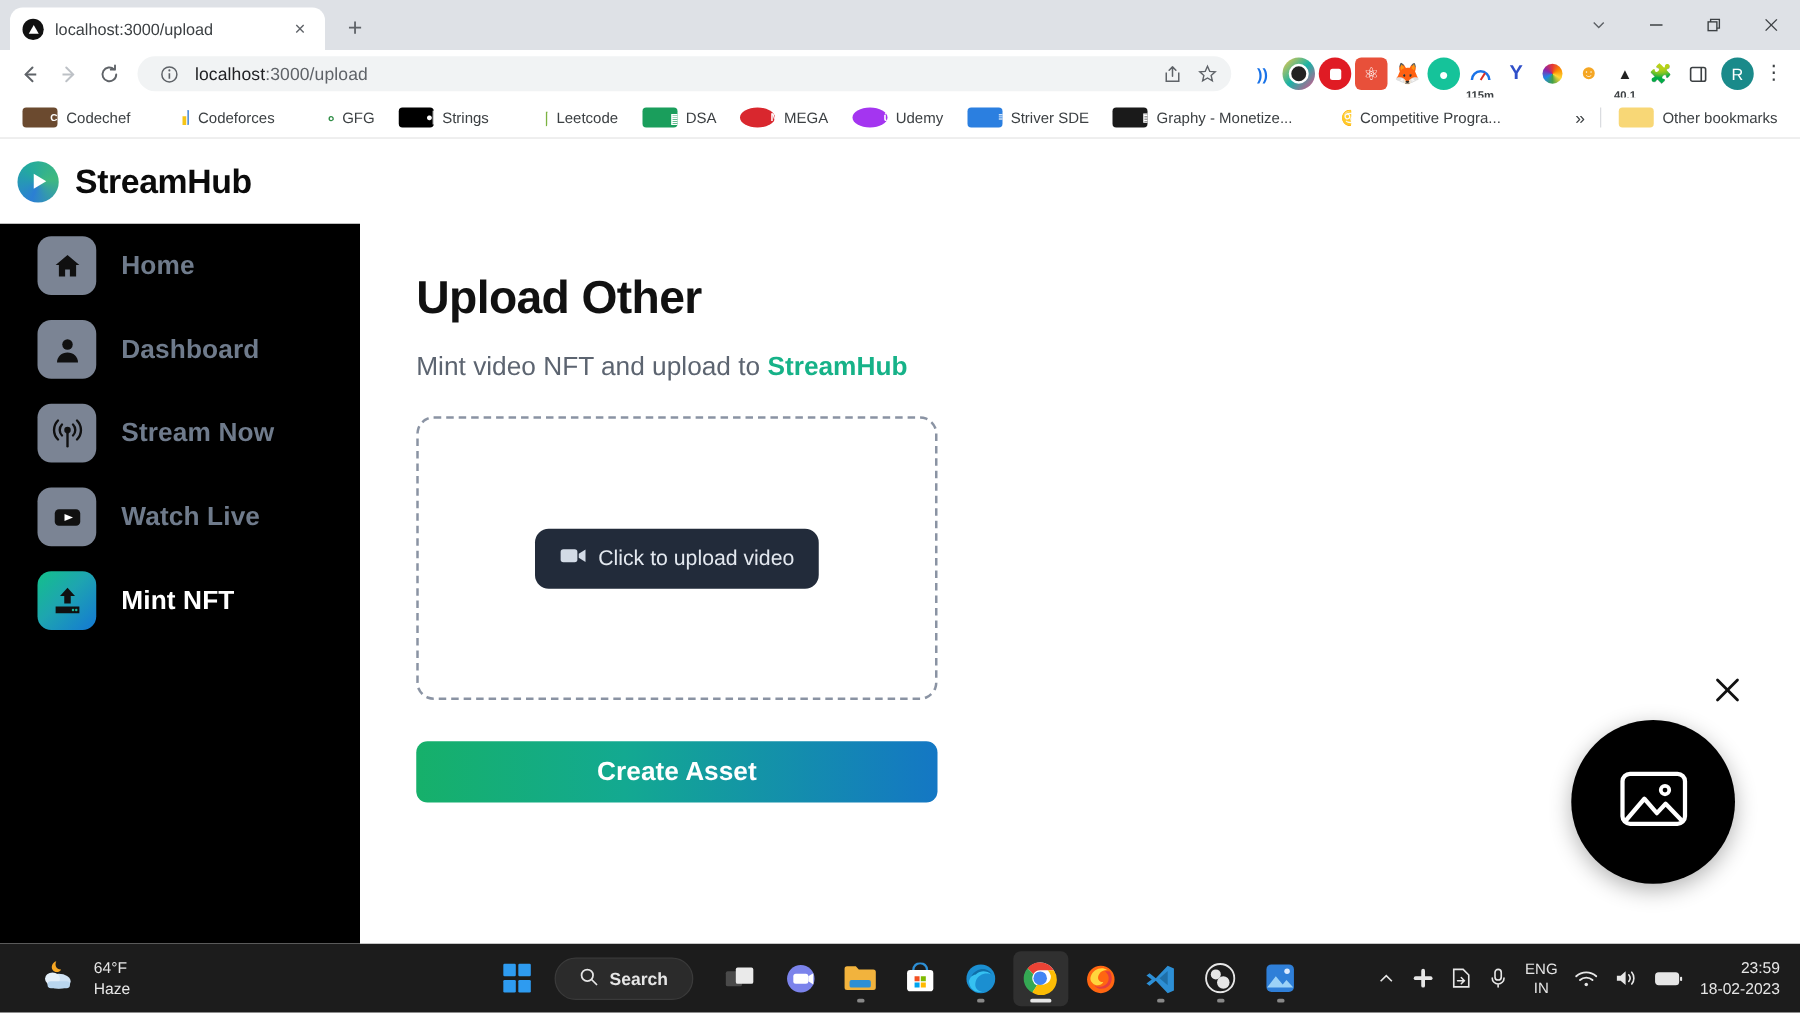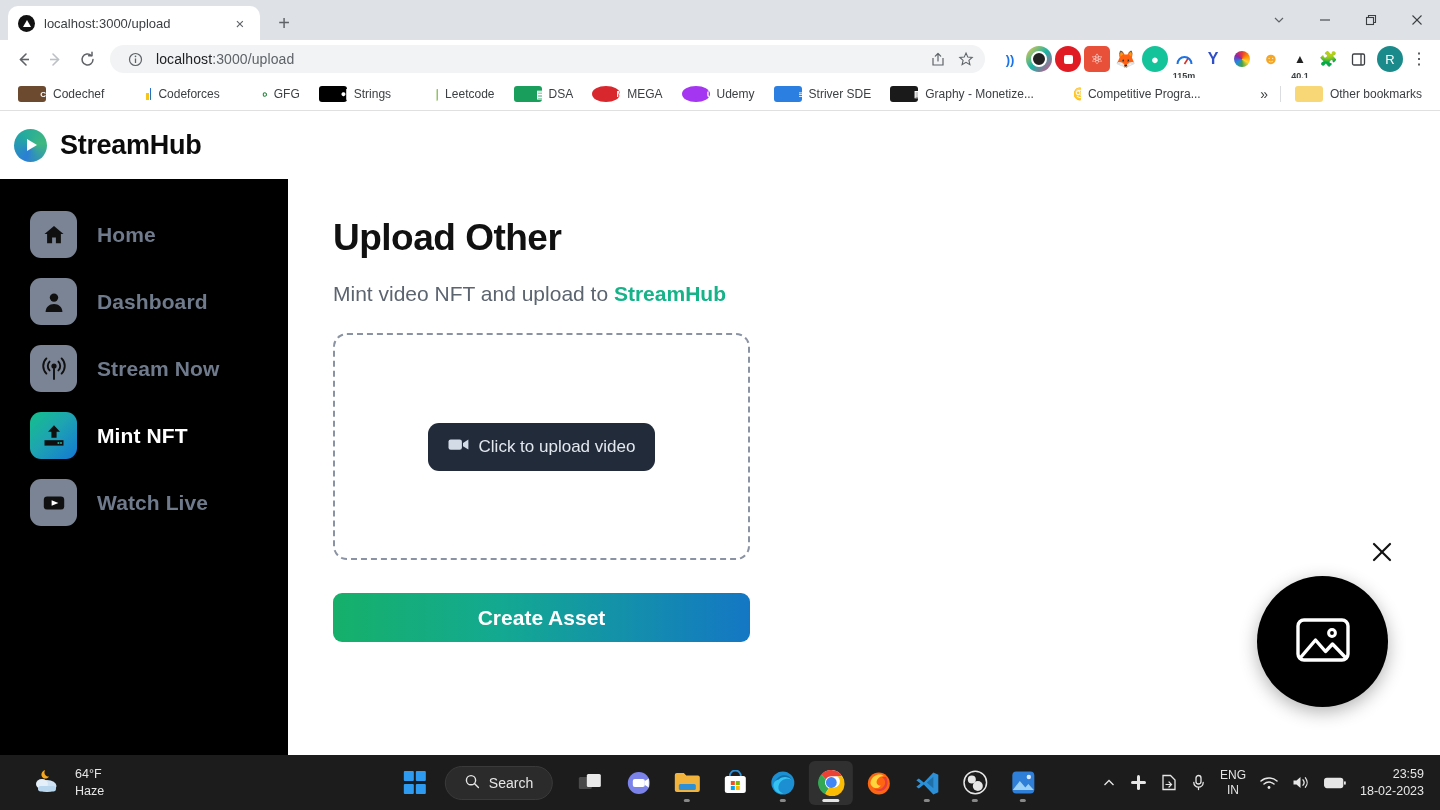--- a/index.html
+++ b/index.html
@@ -99,21 +99,21 @@
     content:""; width:0;height:0; border-left:10px solid #fff;
     border-top:6.5px solid transparent; border-bottom:6.5px solid transparent; margin-left:3px;
   }
   .brand-name { font-size:27px; font-weight:bold; color:#0b0b0b; letter-spacing:-0.3px; }
   .logout-btn {
     background:#000; color:#fff; font-size:19px; font-weight:bold; border:none;
     padding:13px 24px; border-radius:9px; cursor:pointer; font-family:inherit;
   }
 
   .body-row { display:flex; height:576px; }
-  .sidebar { width:288px; background:#000; padding-top:22px; flex:none; }
+  .sidebar { width:288px; background:#000; flex:none; }
   .nav-item { display:flex; align-items:center; gap:20px; padding:10px 0 10px 30px; cursor:pointer; }
   .nav-ic {
     width:47px;height:47px;border-radius:11px;background:#7b8494; flex:none;
     display:flex;align-items:center;justify-content:center; color:#000;
   }
   .nav-item.active .nav-ic { background: linear-gradient(135deg, #13c08a 0%, #1ea5b0 45%, #1478d4 100%); }
   .nav-lbl { font-size:21px; color:#6f7b8c; font-weight:bold; letter-spacing:0.1px; }
   .nav-item.active .nav-lbl { color:#fff; }
 
   .content { flex:1; padding: 38px 0 0 45px; position:relative; }
@@ -147,21 +147,21 @@
     box-shadow:0 5px 18px rgba(0,0,0,.3);
   }
 
   
   .taskbar {
     position:absolute; left:0; bottom:0; width:1440px; height:55px; background:#1c1c1c;
     display:flex; align-items:center; color:#e6e6e6;
   }
   .weather { display:flex; align-items:center; gap:11px; padding-left:32px; }
   .weather-txt { font-size:12.5px; line-height:1.35; color:#e6e6e6; }
-  .tb-center { position:absolute; left:50%; transform:translateX(-50%); display:flex; align-items:center; gap:10px; }
+  .tb-center { position:absolute; left:50%; transform:translateX(-50%); display:flex; align-items:center; gap:10px;font-weight:bold; }
   .start-btn { width:40px;height:40px;display:flex;align-items:center;justify-content:center; border-radius:5px; }
   .win-logo { display:grid; grid-template-columns:10px 10px; grid-template-rows:10px 10px; gap:2.5px; }
   .win-logo i { background:#2e9bf0; display:block; border-radius:1px; }
   .search-pill {
     height:34px; background:#2b2b2b; border:1px solid #3a3a3a; border-radius:17px;
     display:flex; align-items:center; gap:9px; padding: 0 19px; color:#e6e6e6; font-size:14px;
   }
   .tb-apps { display:flex; align-items:center; gap:4px; margin-left:6px; }
   .tb-app {
     width:44px;height:44px;display:flex;align-items:center;justify-content:center;position:relative;
@@ -394,39 +394,39 @@
           <span class="nav-ic">
             <svg width="28" height="28" viewBox="0 0 28 28">
               <circle cx="14" cy="11" r="2.6" fill="#101010"></circle>
               <path d="M9.6 6.6a6.2 6.2 0 0 0 0 8.8M18.4 6.6a6.2 6.2 0 0 1 0 8.8" stroke="#101010" stroke-width="1.9" fill="none" stroke-linecap="round"></path>
               <path d="M6.4 3.4a10.7 10.7 0 0 0 0 15.2M21.6 3.4a10.7 10.7 0 0 1 0 15.2" stroke="#101010" stroke-width="1.9" fill="none" stroke-linecap="round"></path>
               <path d="M14 13.6V24" stroke="#101010" stroke-width="1.9" stroke-linecap="round"></path>
             </svg>
           </span>
           <span class="nav-lbl">Stream Now</span>
         </div>
+        <div class="nav-item">
+          <span class="nav-ic">
+            <svg width="28" height="28" viewBox="0 0 28 28">
+              <rect x="3.8" y="7.4" width="20.4" height="13.2" rx="3.4" fill="#101010"></rect>
+              <polygon points="11.6,11.2 18.4,14 11.6,16.8" fill="#ffffff"></polygon>
+            </svg>
+          </span>
+          <span class="nav-lbl">Watch Live</span>
+        </div>
         <div class="nav-item active">
           <span class="nav-ic">
             <svg width="28" height="28" viewBox="0 0 28 28">
               <path d="M14 3.2l6 6.6h-3.4v6h-5.2v-6H8z" fill="#101010"></path>
               <path d="M4.5 18.2h19v5.4h-19z" fill="#101010"></path>
               <circle cx="18.4" cy="21" r="1" fill="#1fb39a"></circle>
                 <circle cx="21" cy="21" r="1" fill="#1fb39a"></circle>
             </svg>
           </span>
           <span class="nav-lbl">Mint NFT</span>
-        </div>
-        <div class="nav-item">
-          <span class="nav-ic">
-            <svg width="28" height="28" viewBox="0 0 28 28">
-              <rect x="3.8" y="7.4" width="20.4" height="13.2" rx="3.4" fill="#101010"></rect>
-              <polygon points="11.6,11.2 18.4,14 11.6,16.8" fill="#ffffff"></polygon>
-            </svg>
-          </span>
-          <span class="nav-lbl">Watch Live</span>
         </div>
       </div>
 
       <div class="content">
         <h1 class="h1">Upload Other</h1>
         <p class="sub"><span>Mint video NFT and upload to </span><span class="accent">StreamHub</span></p>
 
         <div class="dropzone">
           <button class="upload-btn">
             <span>

